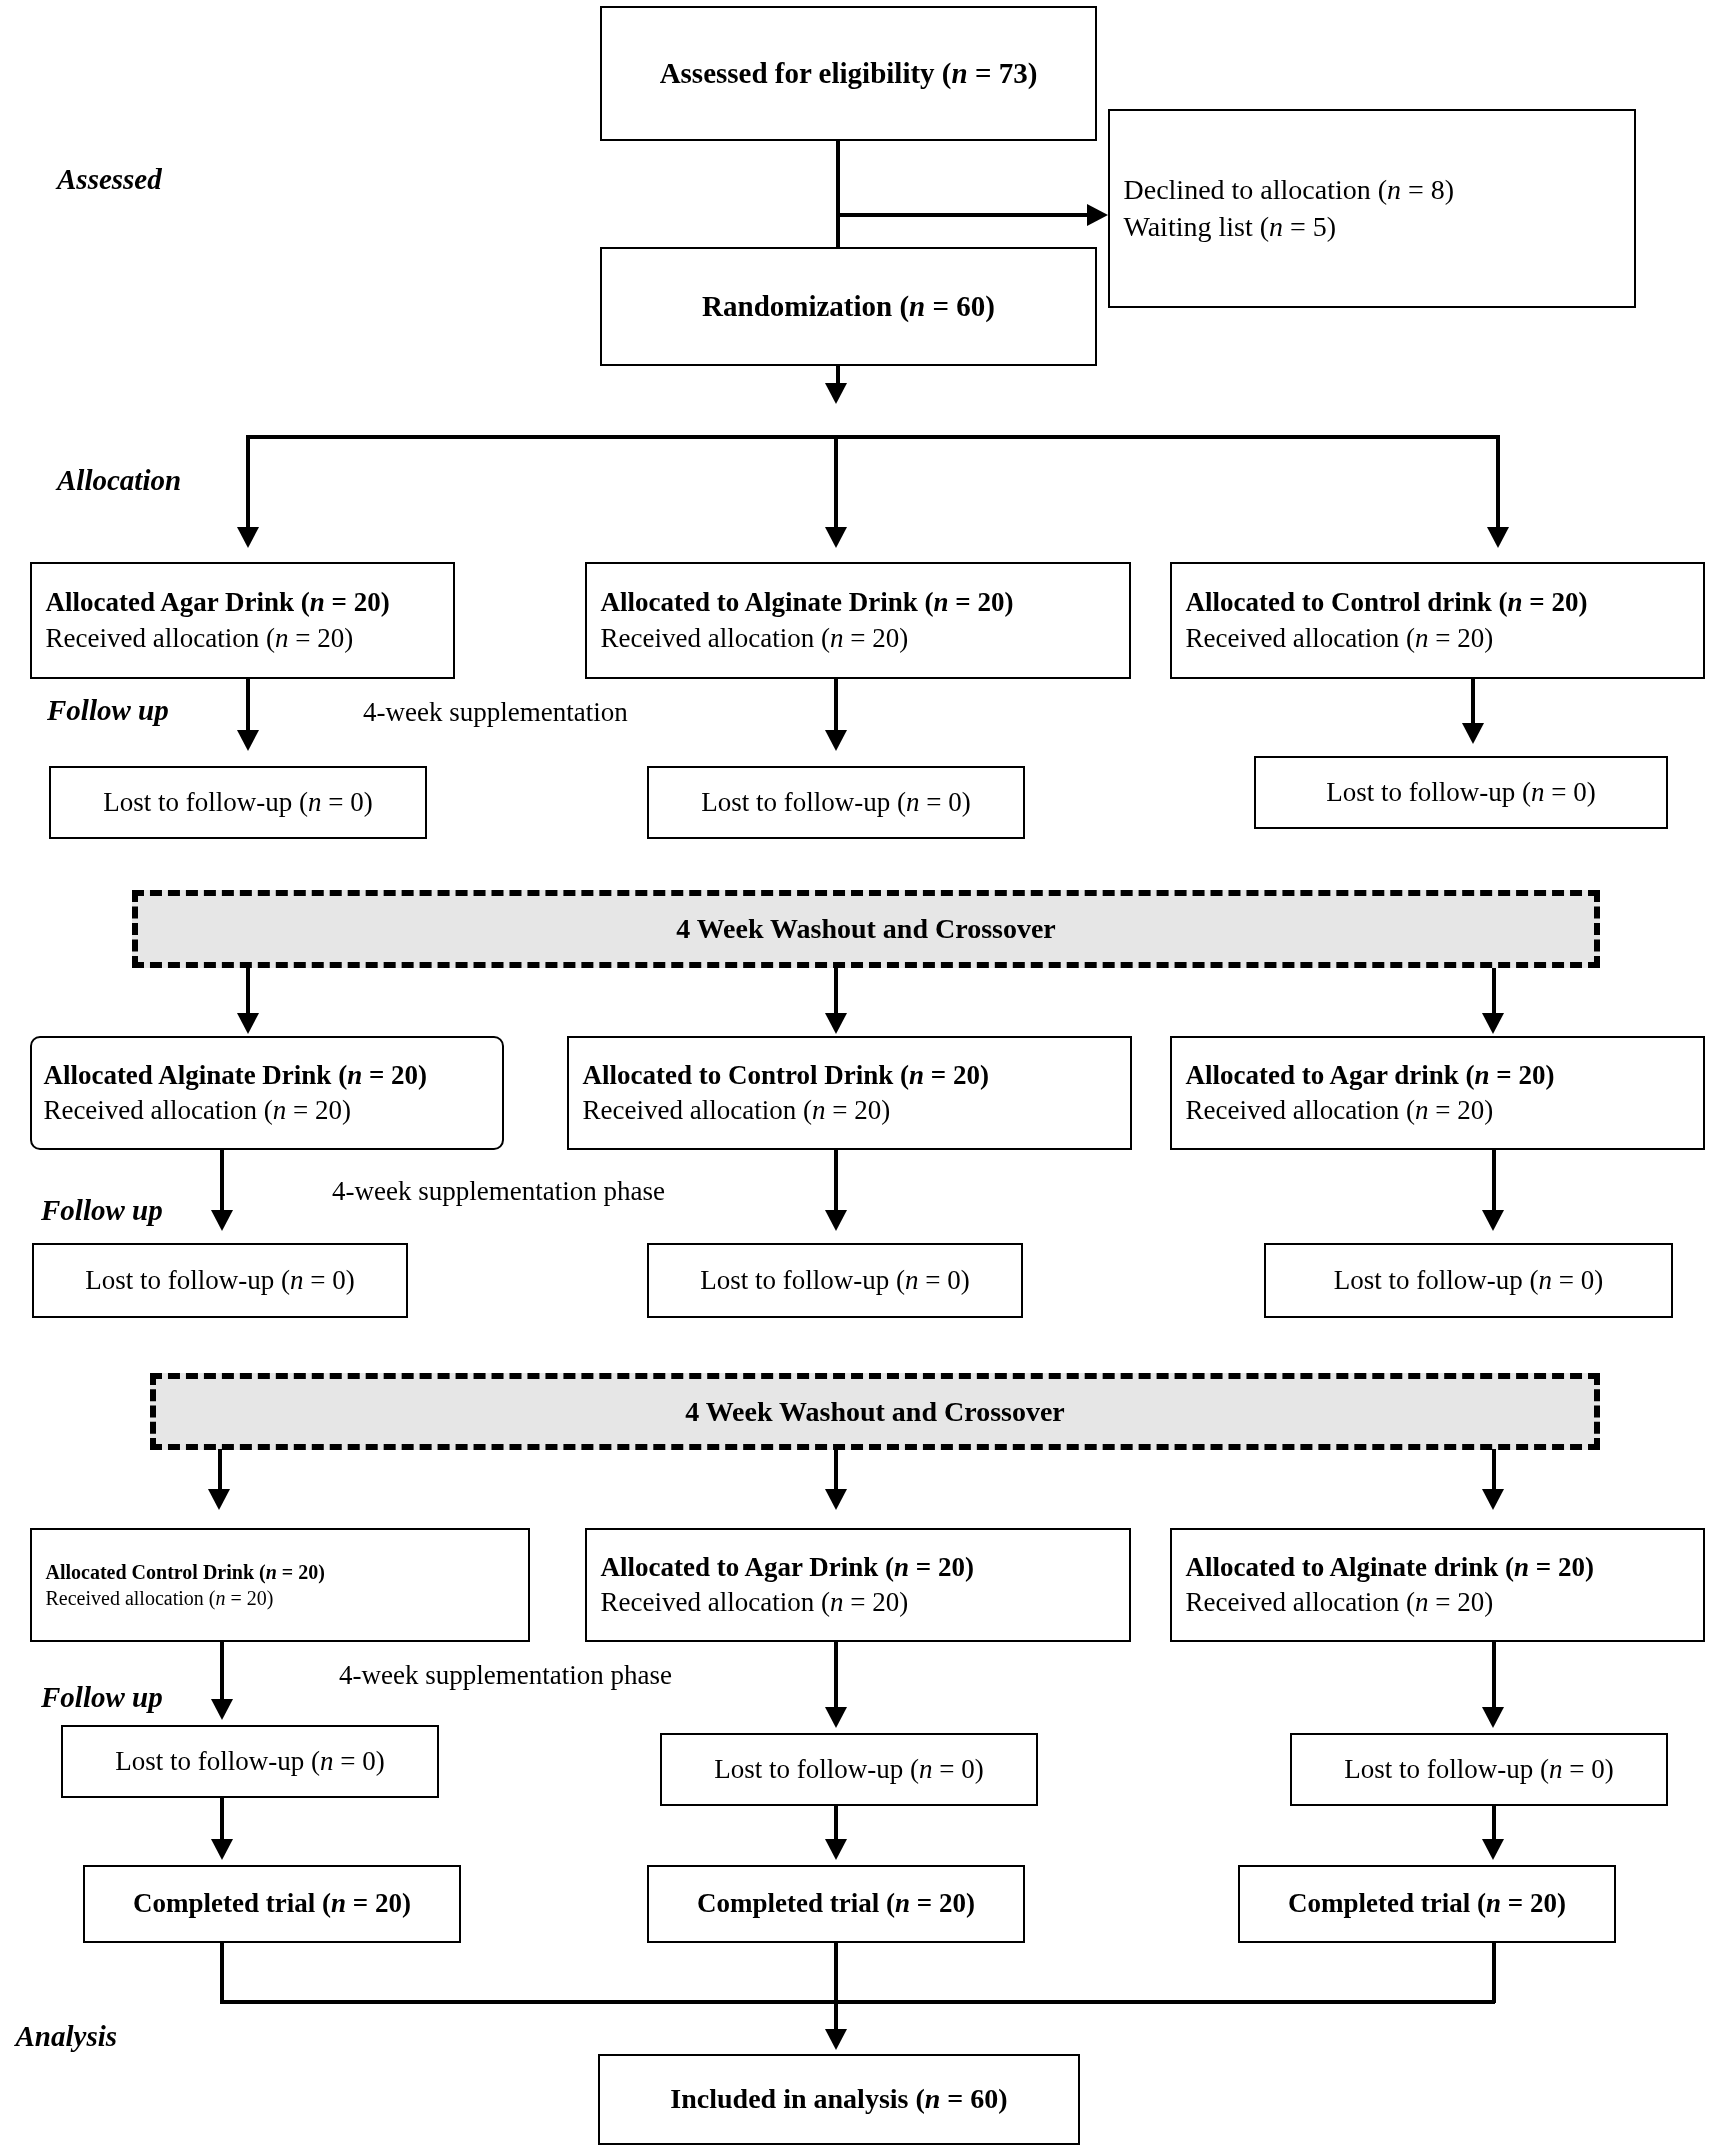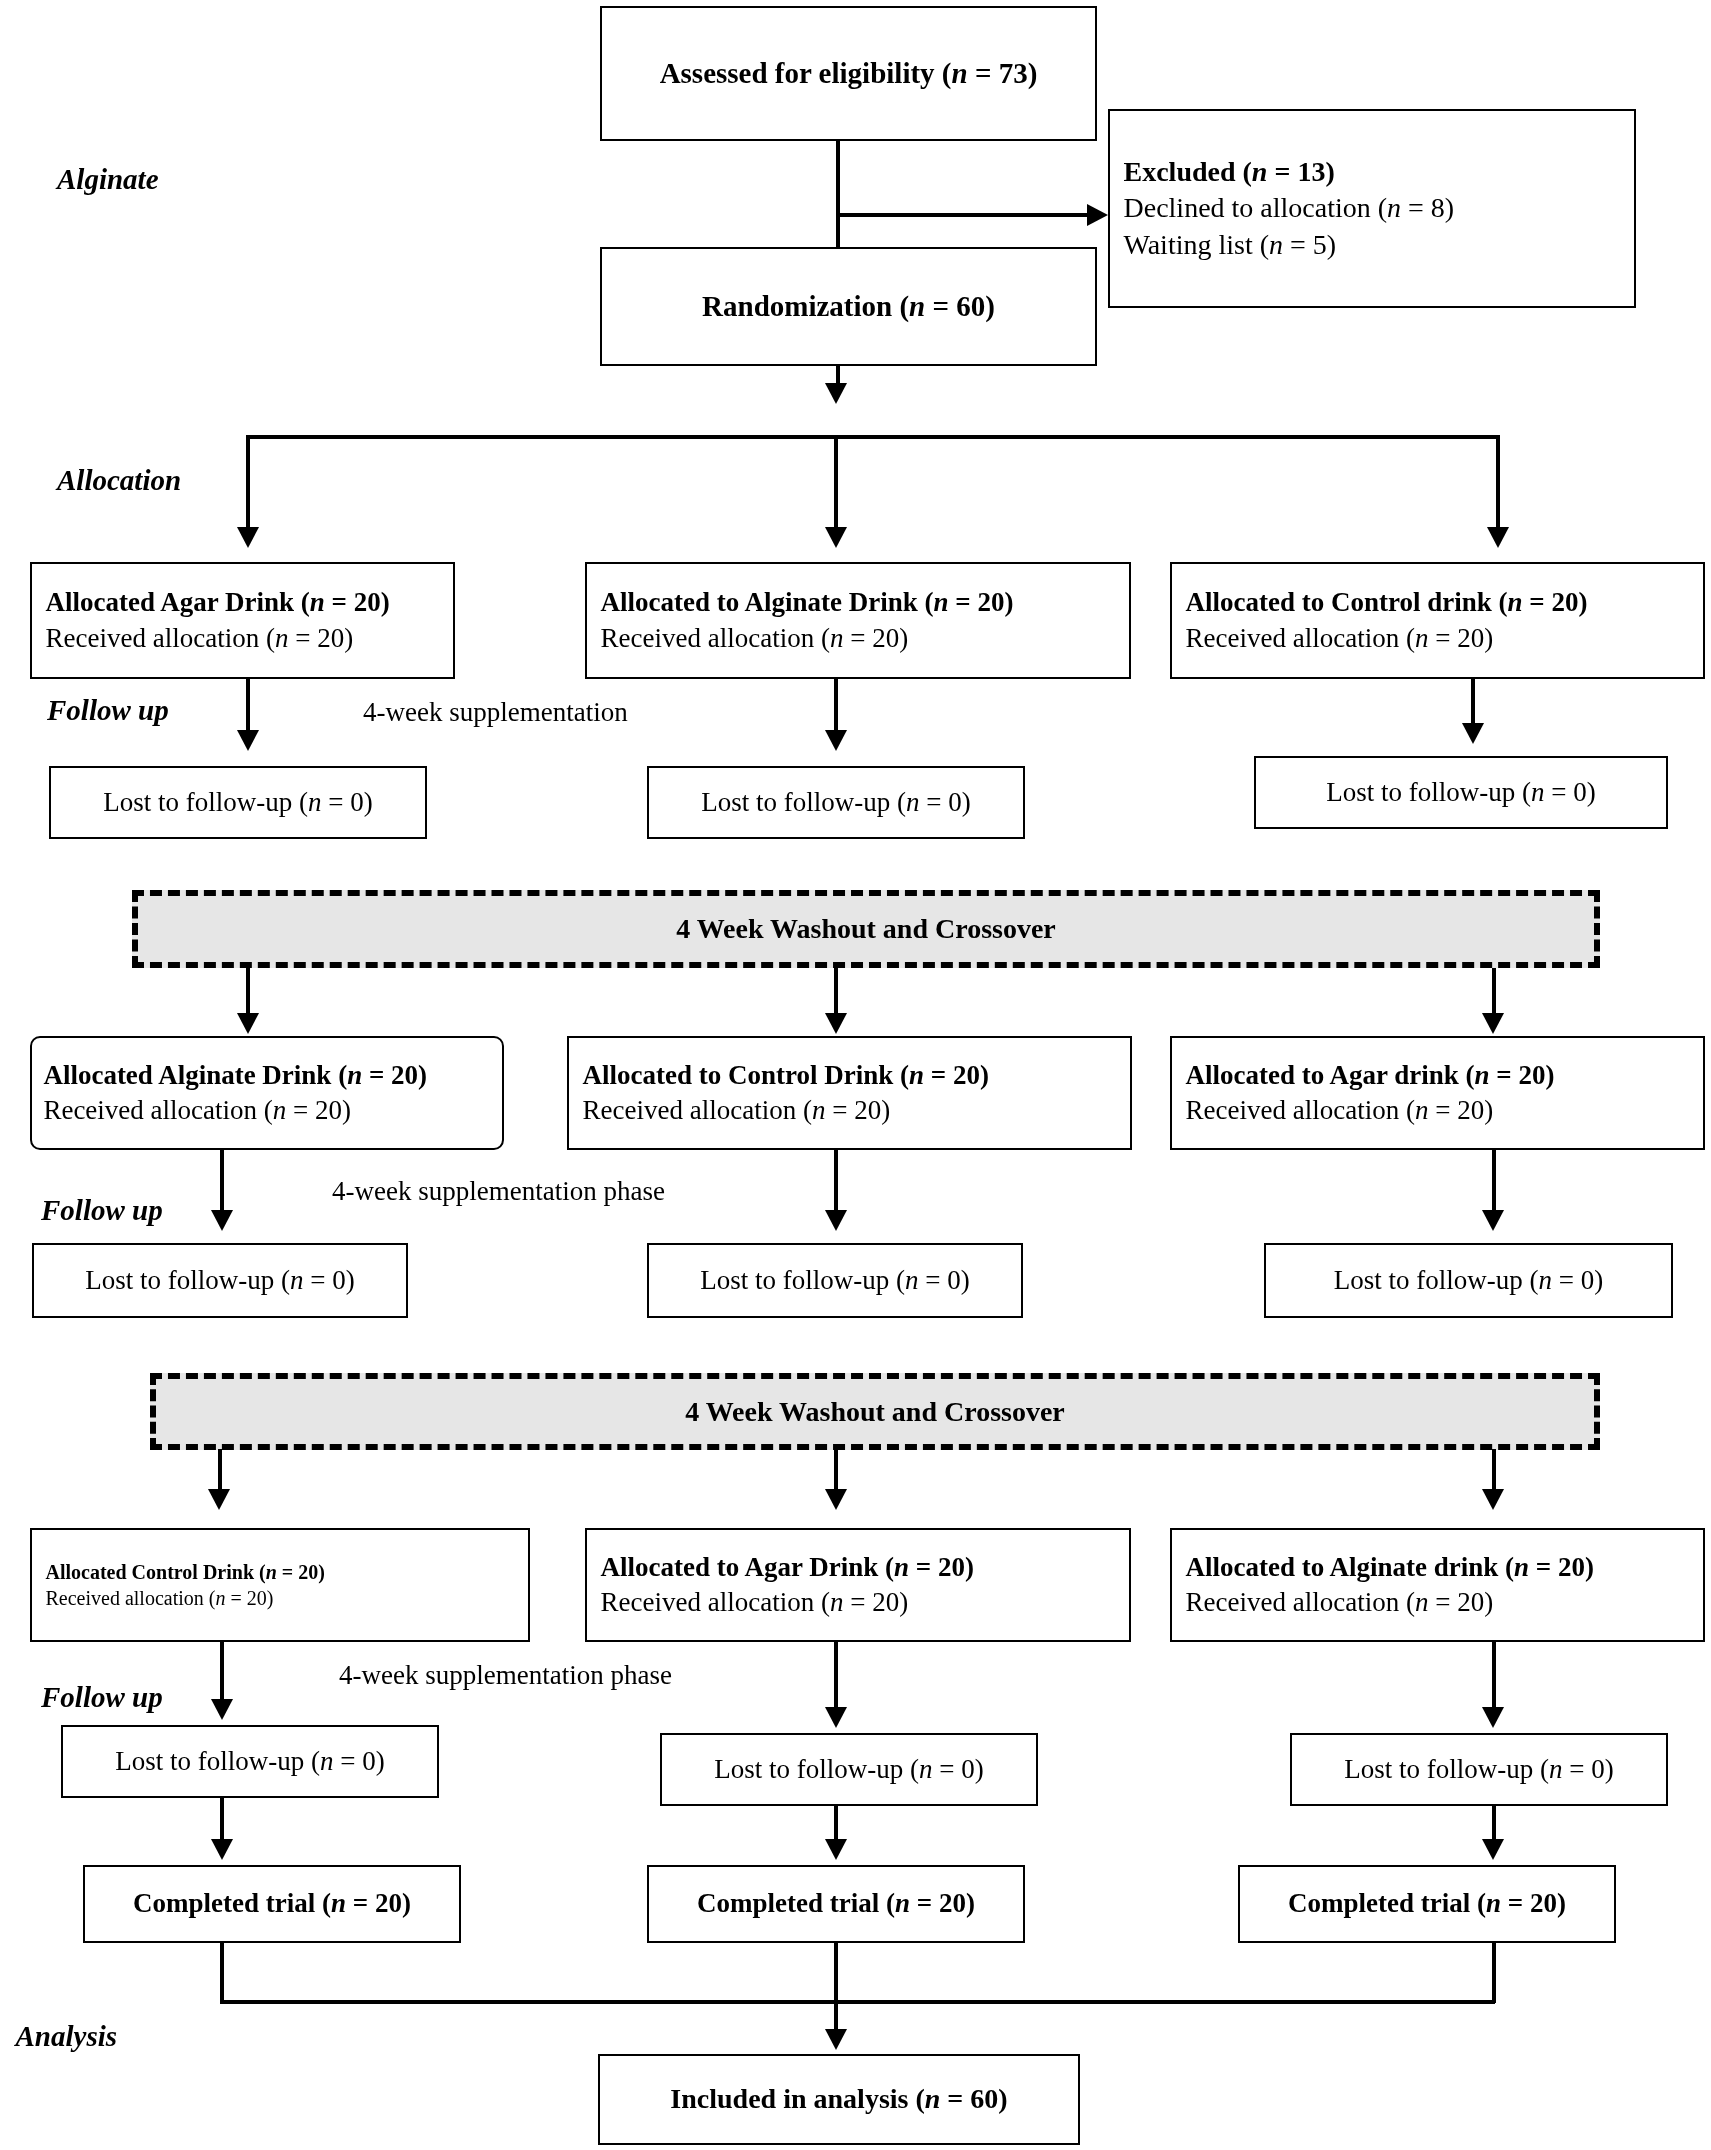--- a/index.html
+++ b/index.html
@@ -74,21 +74,21 @@
     border-top:11px solid transparent;
     border-bottom:11px solid transparent;
     border-left:21px solid #000000;
   }
 </style>
 </head>
 <body>
 
 <div id="canvas">
 
-  <div class="stage" style="left:57px;top:163px;">Alginate</div>
+  <div class="stage" style="left:57px;top:163px;">Assessed</div>
   <div class="stage" style="left:57px;top:464px;">Allocation</div>
   <div class="stage" style="left:47px;top:694px;">Follow up</div>
   <div class="stage" style="left:41px;top:1194px;">Follow up</div>
   <div class="stage" style="left:41px;top:1681px;">Follow up</div>
   <div class="stage" style="left:15.5px;top:2020px;">Analysis</div>
 
   <div class="annot" style="left:363px;top:697px;">4-week supplementation</div>
   <div class="annot" style="left:332px;top:1176px;">4-week supplementation phase</div>
   <div class="annot" style="left:339px;top:1660px;">4-week supplementation phase</div>
 
@@ -100,21 +100,20 @@
 
   <div class="vline" style="left:836px;top:141px;height:75px;"></div>
 
   <div class="hline" style="left:836px;top:213px;width:256px;"></div>
   <div class="arrow-r" style="left:1087px;top:204px;"></div>
 
   <div class="vline" style="left:836px;top:213px;height:34px;"></div>
 
   <div class="box left" style="left:1108px;top:109px;width:528px;height:199px;font-size:28px;">
     <div class="pad">
-      <div><span class="b"><span>Excluded (</span><span class="n">n</span><span> = 13)</span></span></div>
       <div><span>Declined to allocation (</span><span class="n">n</span><span> = 8)</span></div>
       <div><span>Waiting list (</span><span class="n">n</span><span> = 5)</span></div>
     </div>
   </div>
 
   <div class="box center" style="left:600px;top:247px;width:497px;height:119px;font-size:29px;">
     <div class="pad">
       <span class="b"><span>Randomization (</span><span class="n">n</span><span> = 60)</span></span>
     </div>
   </div>

